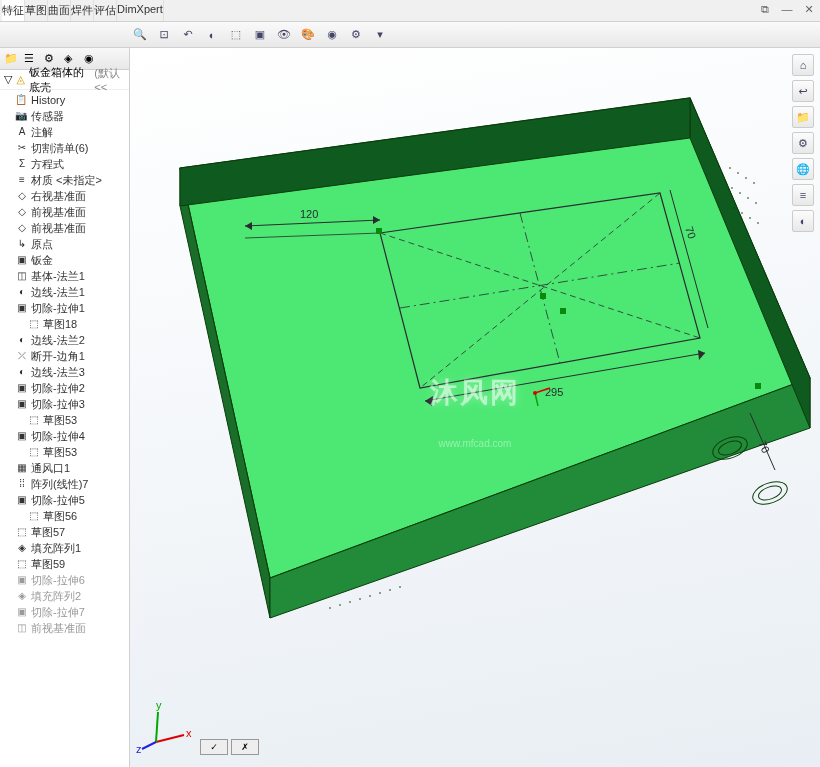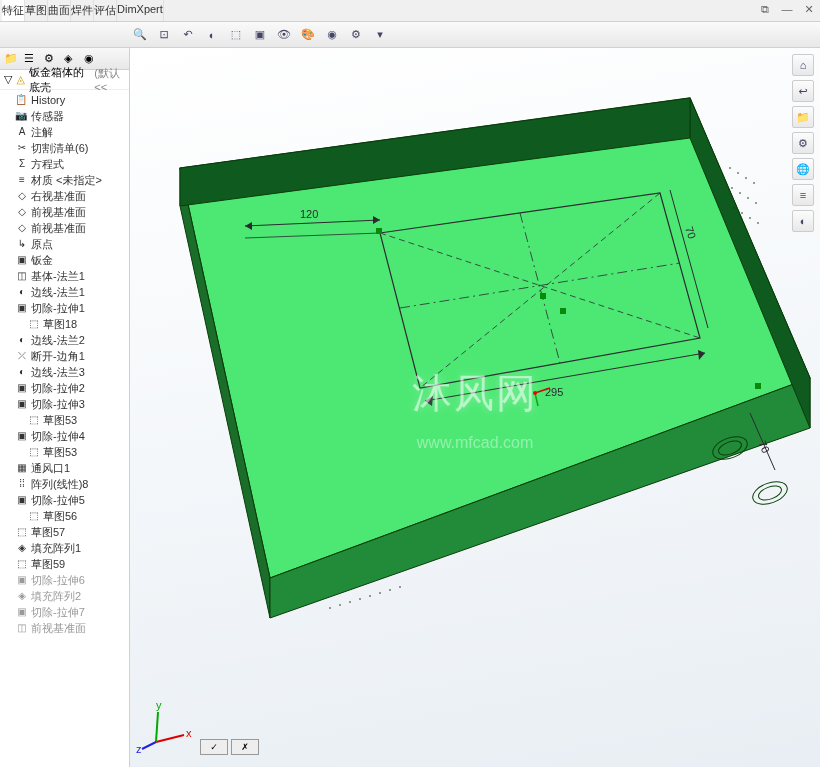--- a/index.html
+++ b/index.html
@@ -31,22 +31,22 @@
 .viewport { flex: 1; position: relative; background: linear-gradient(170deg, #ffffff 0%, #f4f7fa 50%, #e8eef3 100%); overflow: hidden; }
 .side-toolbar { position: absolute; right: 4px; top: 6px; width: 24px; display: flex; flex-direction: column; gap: 4px; z-index: 20; }
 .side-btn { width: 22px; height: 22px; background: linear-gradient(#fcfcfc, #e8e8e8); border: 1px solid #ccc; border-radius: 2px; display: flex; align-items: center; justify-content: center; cursor: pointer; color: #446; }
 
 .model-svg { position: absolute; inset: 0; }
 
 .triad { position: absolute; left: 6px; bottom: 10px; width: 60px; height: 60px; }
 .confirm-area { position: absolute; left: 70px; bottom: 12px; display: flex; gap: 3px; }
 .confirm-btn { width: 28px; height: 16px; border: 1px solid #999; background: #eee; font-size: 9px; display: flex; align-items: center; justify-content: center; cursor: pointer; }
 
-.watermark { position: absolute; left: 50%; top: 48%; transform: translate(-50%, -50%); color: rgba(255,255,255,0.55); font-size: 40px; font-weight: normal; pointer-events: none; letter-spacing: 2px; text-shadow: 0 0 8px rgba(255,255,255,0.3); }
-.watermark-sub { position: absolute; left: 50%; top: 55%; transform: translate(-50%, -50%); color: rgba(255,255,255,0.4); font-size: 16px; pointer-events: none; }
+.watermark { position: absolute; left: 50%; top: 48%; transform: translate(-50%, -50%); color: rgba(255,255,255,0.55); font-size: 28px; font-weight: bold; pointer-events: none; letter-spacing: 2px; text-shadow: 0 0 8px rgba(255,255,255,0.3); }
+.watermark-sub { position: absolute; left: 50%; top: 55%; transform: translate(-50%, -50%); color: rgba(255,255,255,0.4); font-size: 10px; pointer-events: none; }
 </style>
 </head>
 <body>
 
 <div class="menu-bar">
   <div class="menu-tab active">特征</div>
   <div class="menu-tab">草图</div>
   <div class="menu-tab">曲面</div>
   <div class="menu-tab">焊件</div>
   <div class="menu-tab">评估</div>
@@ -179,21 +179,21 @@
         <div class="tree-item indent2">
           <span class="ticon">⬚</span>
           <span>草图53</span>
         </div>
         <div class="tree-item indent1">
           <span class="ticon">▦</span>
           <span>通风口1</span>
         </div>
         <div class="tree-item indent1">
           <span class="ticon">⁞⁞</span>
-          <span>阵列(线性)8</span>
+          <span>阵列(线性)7</span>
         </div>
         <div class="tree-item indent1">
           <span class="ticon">▣</span>
           <span>切除-拉伸5</span>
         </div>
         <div class="tree-item indent2">
           <span class="ticon">⬚</span>
           <span>草图56</span>
         </div>
         <div class="tree-item indent1">

